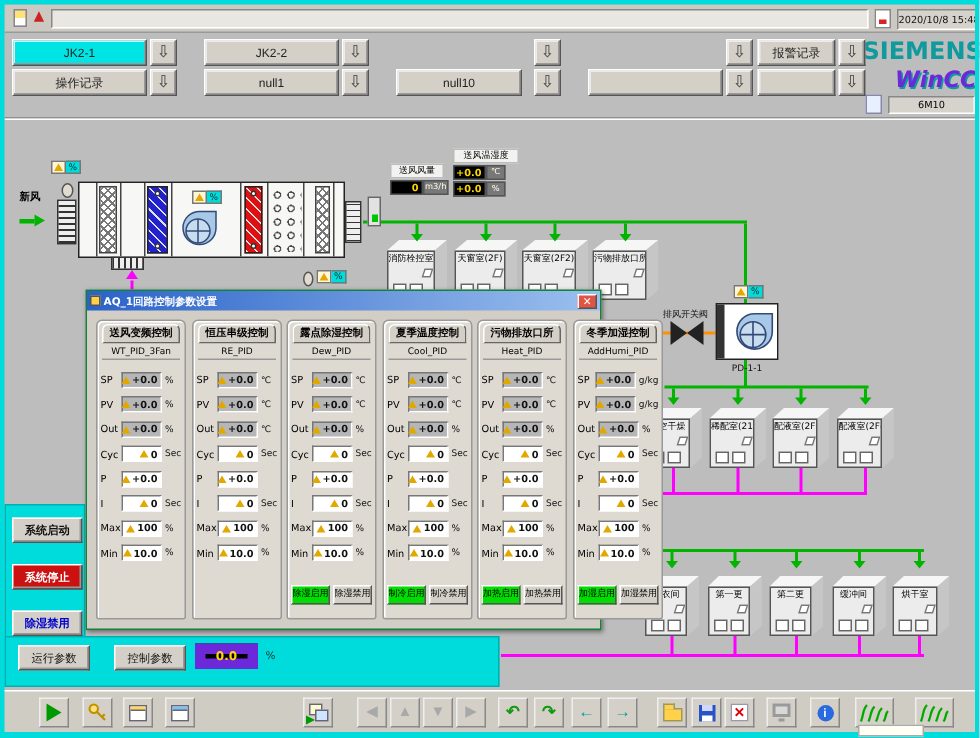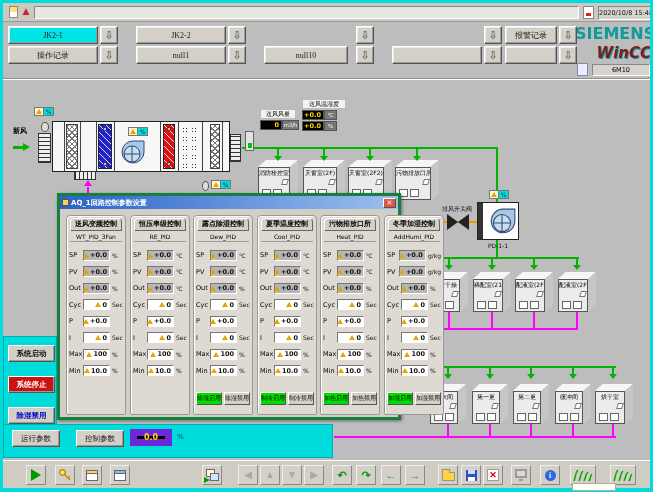--- a/index.html
+++ b/index.html
@@ -1,38 +1,38 @@
 <!DOCTYPE html>
 <html><head>
 <meta charset="utf-8">
 <style>
   html,body{margin:0;padding:0;}
   body{font-family:"DejaVu Sans","Liberation Sans",sans-serif;}
   .screen{position:relative;width:653px;height:492px;background:#bdbdbd;overflow:hidden;}
   .screen *{box-sizing:border-box;}
-  button{font-family:Liberation Serif, serif;padding:0;cursor:pointer;}
+  button{font-family:Liberation Sans, sans-serif;padding:0;cursor:pointer;}
   
   .edge{position:absolute;background:#00dcdc;z-index:20;}
   
   .menubar{position:absolute;left:3px;top:3px;width:647px;height:19px;background:#ccc9c2;border-bottom:1px solid #999;z-index:5;}
   .mi{position:absolute;display:block;}
   .mi-note{left:6px;top:3px;width:9px;height:12px;background:linear-gradient(#ffe27a 0 5px,#fff 5px);border:1px solid #888;}
   .mi-alarm{left:18px;top:2px;width:10px;height:13px;font-size:9px;line-height:13px;color:#c22;text-align:center;}
   .msgfield{position:absolute;left:31px;top:3px;width:545px;height:13px;background:#e9e7e2;border:1px solid;border-color:#888 #fff #fff #888;}
   .mi-status{left:580px;top:3px;width:11px;height:13px;background:#fff;border:1px solid #888;}
   .mi-status::after{content:'';position:absolute;left:2px;bottom:2px;width:5px;height:3px;background:#d22;}
   .datefield{position:absolute;left:595px;top:3px;width:53px;height:14px;background:#d6d3cc;border:1px solid;border-color:#888 #fff #fff #888;font-size:6.5px;line-height:12px;text-align:center;color:#111;white-space:nowrap;overflow:hidden;}
   
   .navbtn,.navarr{position:absolute;height:18px;background:#d4d0c8;border:1px solid;border-color:#fff #555 #555 #fff;box-shadow:inset -1px -1px 0 #9a9a9a,inset 1px 1px 0 #ececec;font-size:8px;color:#222;z-index:5;}
   .navbtn.active{background:#00e4e4;}
   .navarr{font-size:11px;color:#444;line-height:15px;}
   
   .brand{position:absolute;left:575px;top:24px;width:76px;z-index:5;text-align:right;}
   .b1{font-size:16px;font-weight:bold;color:#0f9a9e;letter-spacing:0;}
-  .b2{font-size:15px;font-weight:bold;font-style:italic;color:#7f1d1d;text-shadow:1px 1px 0 #0f9a9e;margin-top:1px;}
+  .b2{font-size:15px;font-weight:bold;font-style:italic;color:#6d28d9;text-shadow:1px 1px 0 #0f9a9e;margin-top:1px;}
   .mi-doc{left:577px;top:63px;width:11px;height:13px;background:#e8f0ff;border:1px solid #88a;}
   .picfield{position:absolute;left:592px;top:64px;width:58px;height:12px;background:#d6d3cc;border:1px solid;border-color:#888 #fff #fff #888;font-size:6.5px;line-height:10px;text-align:center;z-index:5;}
   .hdr-div{position:absolute;left:3px;top:78px;width:647px;height:2px;border-top:1px solid #909090;border-bottom:1px solid #fff;z-index:4;}
   
   .line{position:absolute;z-index:2;}
   .arr{position:absolute;width:0;height:0;z-index:2;}
   .arr.d{border-left:4px solid transparent;border-right:4px solid transparent;border-top:5px solid #00b400;}
   .arr.u{border-left:4px solid transparent;border-right:4px solid transparent;border-bottom:6px solid #ff00ff;}
   .casing{position:absolute;left:52px;top:121px;width:178px;height:51px;background:#f7f7f5;border:1px solid #222;z-index:1;}
   .comp{position:absolute;z-index:3;}
@@ -65,21 +65,21 @@
   
   .room{position:absolute;z-index:1;}
   .r-top{position:absolute;left:0;top:0;width:100%;height:7px;background:#f6f6f6;clip-path:polygon(0 100%,20% 0,100% 0,80% 100%);}
   .r-side{position:absolute;right:0;top:0;width:8px;height:100%;background:#c6c6c6;clip-path:polygon(0 17%,100% 0,100% 83%,0 100%);}
   .r-front{position:absolute;left:0;top:7px;right:8px;bottom:0;background:#ececec;border:1px solid #555;}
   .r-label{font-size:6px;line-height:8px;text-align:center;margin-top:1px;white-space:nowrap;overflow:hidden;}
   .r-win{position:absolute;bottom:2px;width:9px;height:8px;background:#fff;border:1px solid #666;}
   .r-win.r1{left:3px;}.r-win.r2{left:14px;}
   .r-note{position:absolute;right:1px;top:11px;width:6px;height:6px;background:#fff;border:1px solid #777;transform:skewX(-18deg);}
   
-  .popup{position:absolute;left:57px;top:193px;width:344px;height:227px;background:#d2cec6;border:3px solid #15803d;box-shadow:1px 1px 3px rgba(0,0,0,.45);z-index:10;}
+  .popup{position:absolute;left:57px;top:193px;width:344px;height:227px;background:#d2cec6;border:1px solid #15803d;box-shadow:1px 1px 3px rgba(0,0,0,.45);z-index:10;}
   .ptitle{position:absolute;left:0;top:0;right:0;height:13px;background:linear-gradient(90deg,#2a62c8,#9cc0ee);display:flex;align-items:center;padding:0 2px;gap:2px;}
   .picon{width:7px;height:7px;background:#ffd24a;border:1px solid #555;}
   .ptext{flex:1;font-size:7px;font-weight:bold;color:#fff;white-space:nowrap;overflow:hidden;}
   .pclose{width:13px;height:10px;background:#e05544;border:1px solid;border-color:#fff #555 #555 #fff;color:#fff;font-size:7px;line-height:8px;text-align:center;}
   .pbody{position:absolute;left:0;top:13px;right:0;bottom:0;padding-left:40px;}
   .pcol{position:absolute;top:6px;width:60px;height:200px;background:#dedad2;border:1px solid #999;border-radius:4px 4px 2px 2px;box-shadow:inset 1px 1px 0 #fff;}
   .phead{position:absolute;top:2px;left:3px;right:3px;height:13px;background:#d4d0c8;border:1px solid;border-color:#fff #666 #666 #fff;border-radius:4px 4px 0 0;font-size:7px;font-weight:bold;line-height:11px;text-align:center;white-space:nowrap;overflow:hidden;}
   .ptag{position:absolute;top:17px;left:3px;right:3px;font-size:6px;text-align:center;border-bottom:1px solid #999;padding-bottom:1px;white-space:nowrap;overflow:hidden;}
   .prow{position:absolute;left:2px;right:2px;height:16px;display:flex;align-items:center;}
   .plab{width:14px;font-size:6.5px;}

